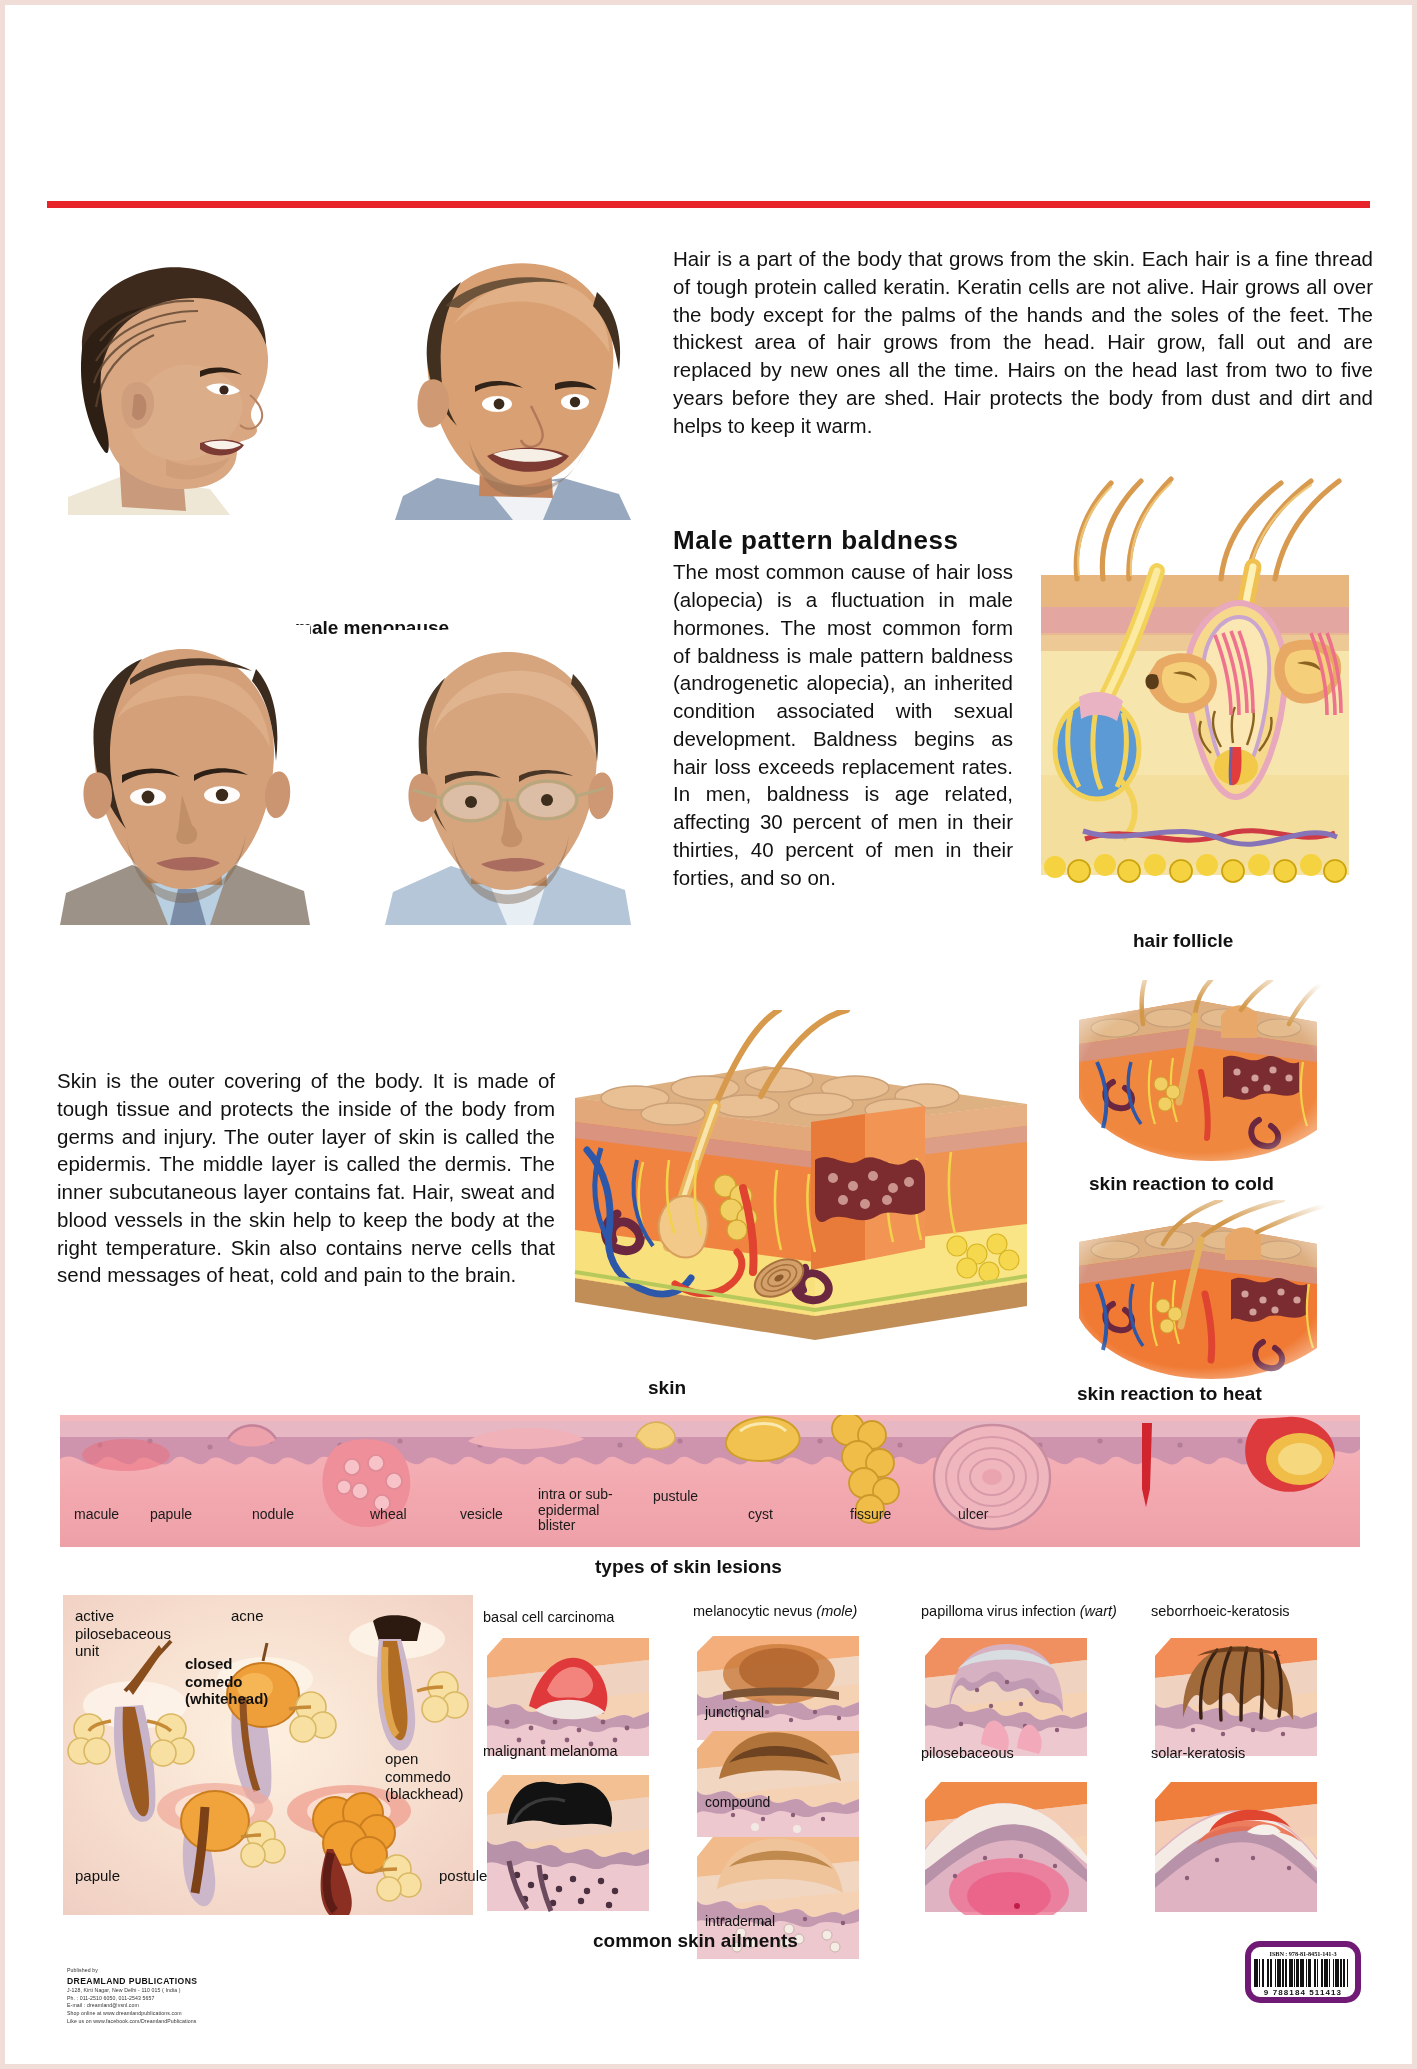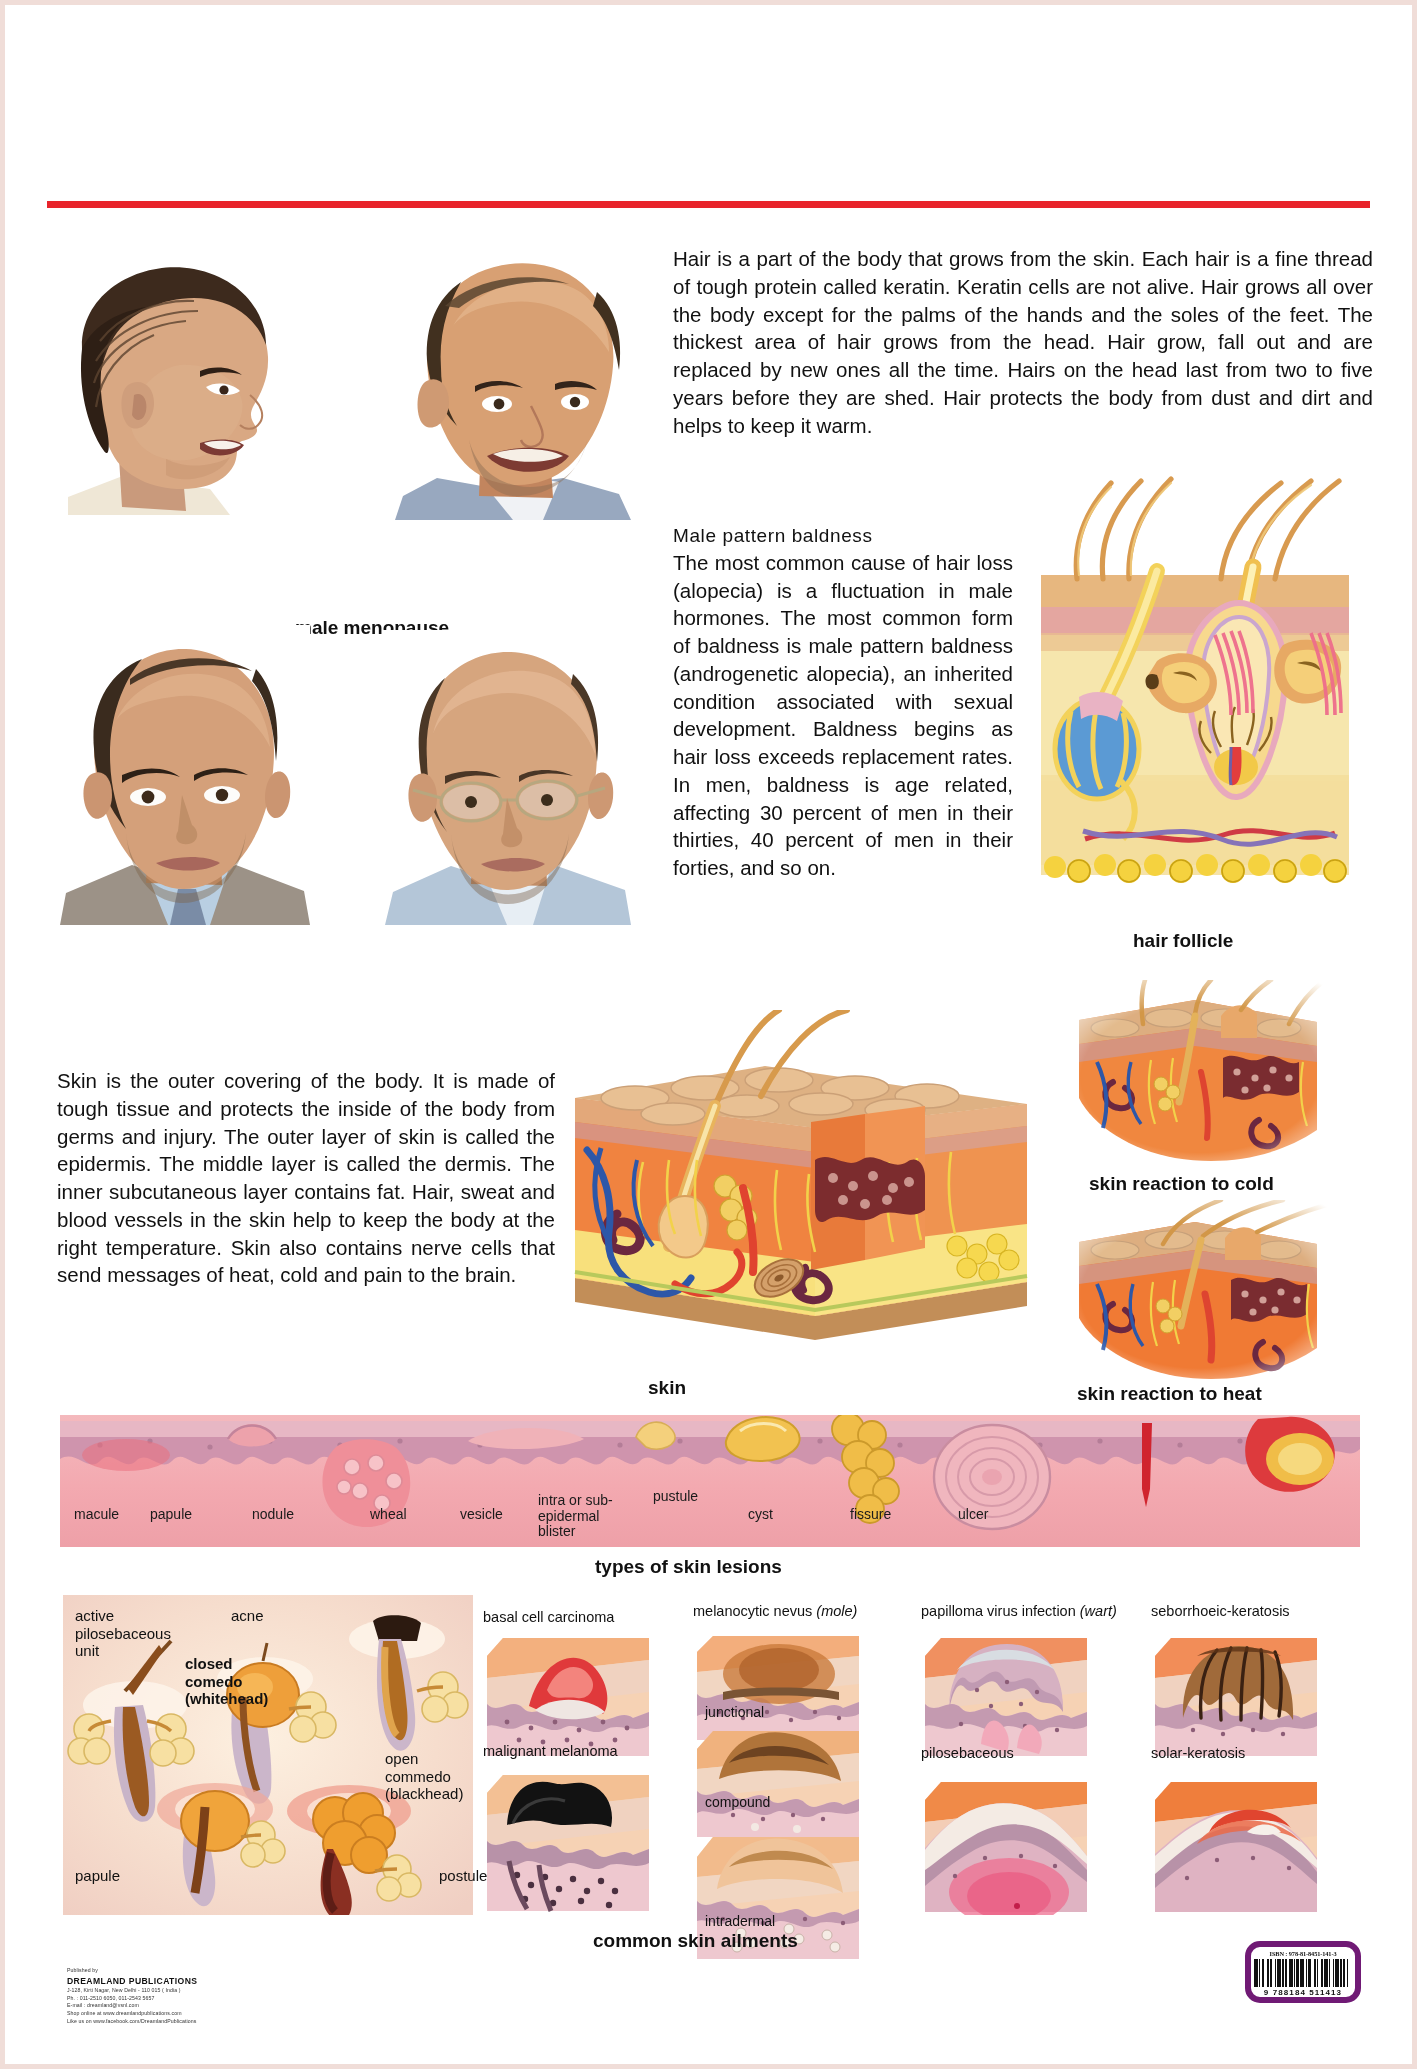--- a/index.html
+++ b/index.html
@@ -40,21 +40,21 @@
   .cap { position:absolute; font-weight:bold; color:#111; }
 
   
   .bodytext {
     position:absolute;
     font-size:20.5px; line-height:1.355; color:#111;
     text-align:justify;
     font-family:"Liberation Sans", sans-serif;
   }
   .bodytext p { margin:0; }
-  .sub-head { font-size:19px; font-weight:normal; margin:0 0 2px 0; letter-spacing:.6px; }
+  .sub-head { font-size:26px; font-weight:bold; margin:0 0 2px 0; letter-spacing:.6px; }
   .stretched { text-align:justify; text-align-last:justify; }
   .last-normal { text-align-last:left; }
 
   
   .illus { position:absolute; }
   .illus svg { display:block; width:100%; height:100%; }
 
   
   .lesion-strip { position:absolute; }
   .lesion-label {
@@ -739,21 +739,21 @@
                C1280 20, 1254 0, 1228 2 Z" fill="#dd3a3d"></path>
       <ellipse cx="1240" cy="44" rx="34" ry="26" fill="#f0bd48"></ellipse>
       <ellipse cx="1240" cy="44" rx="22" ry="16" fill="#f6d97e"></ellipse>
     </svg>
     
     <div class="lesion-label" style="left:14px;  top:92px;">macule</div>
     <div class="lesion-label" style="left:90px;  top:92px;">papule</div>
     <div class="lesion-label" style="left:192px; top:92px;">nodule</div>
     <div class="lesion-label" style="left:310px; top:92px;">wheal</div>
     <div class="lesion-label" style="left:400px; top:92px;">vesicle</div>
-    <div class="lesion-label" style="left:478px; top:78px; white-space:pre-line;">intra or sub-
+    <div class="lesion-label" style="left:478px; top:72px; white-space:pre-line;">intra or sub-
 epidermal
 blister</div>
     <div class="lesion-label" style="left:593px; top:74px;">pustule</div>
     <div class="lesion-label" style="left:688px; top:92px;">cyst</div>
     <div class="lesion-label" style="left:790px; top:92px;">fissure</div>
     <div class="lesion-label" style="left:898px; top:92px;">ulcer</div>
   </div>
   <div class="cap" style="left:590px; top:1551px; font-size:19px;">types of skin lesions</div>
 
   <div class="illus" style="left:58px; top:1590px; width:410px; height:320px;">

